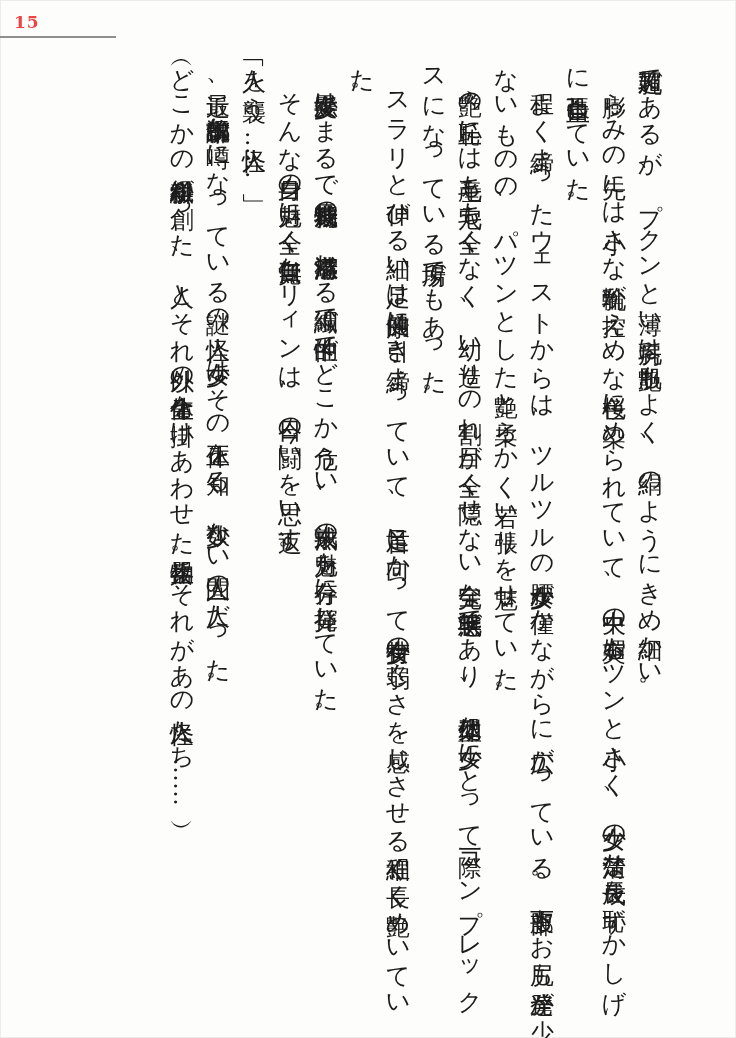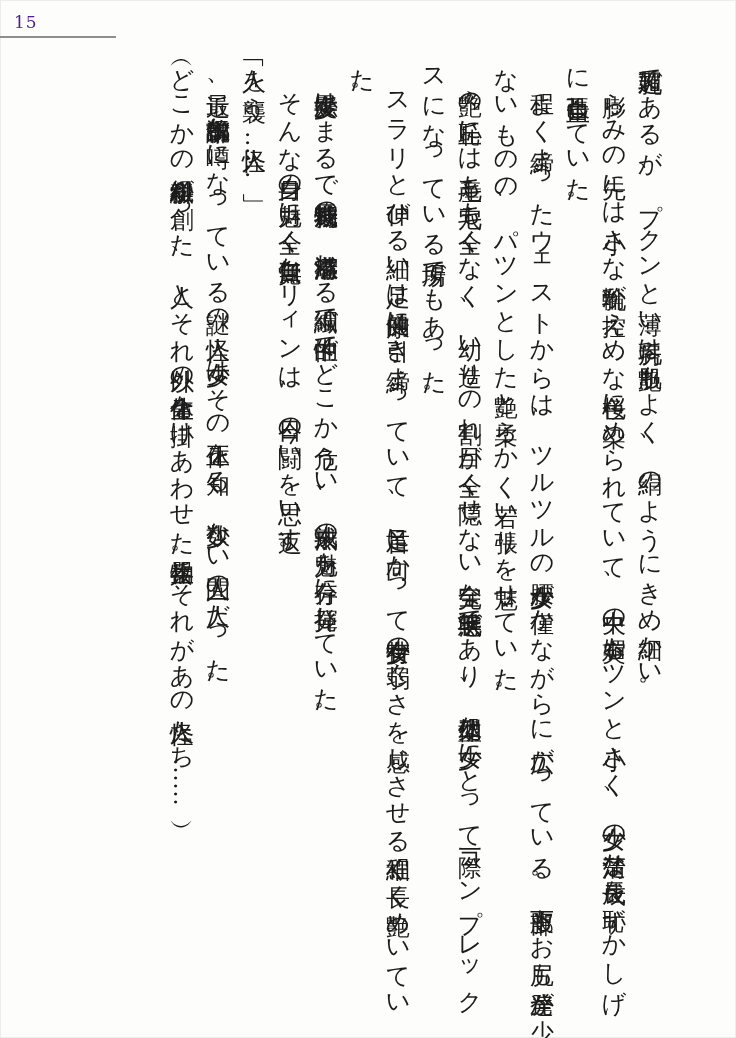--- a/index.html
+++ b/index.html
@@ -22,22 +22,23 @@
   .folio {
     position: absolute;
     top: 10px;
     left: 0;
     width: 116px;
     padding: 2px 0 4px 14px;
     box-sizing: border-box;
     border-bottom: 2px solid #8f8f8f;
     font-size: 17px;
     letter-spacing: 1px;
-    color: #4c1d95;
+    color: #ef4444;
     text-align: left;
+    font-weight: bold;
   }
   
   .text-block {
     position: absolute;
     top: 52px;
     right: 68px;
     height: 960px;
     writing-mode: vertical-rl;
     text-orientation: mixed;
     font-size: 24px;

